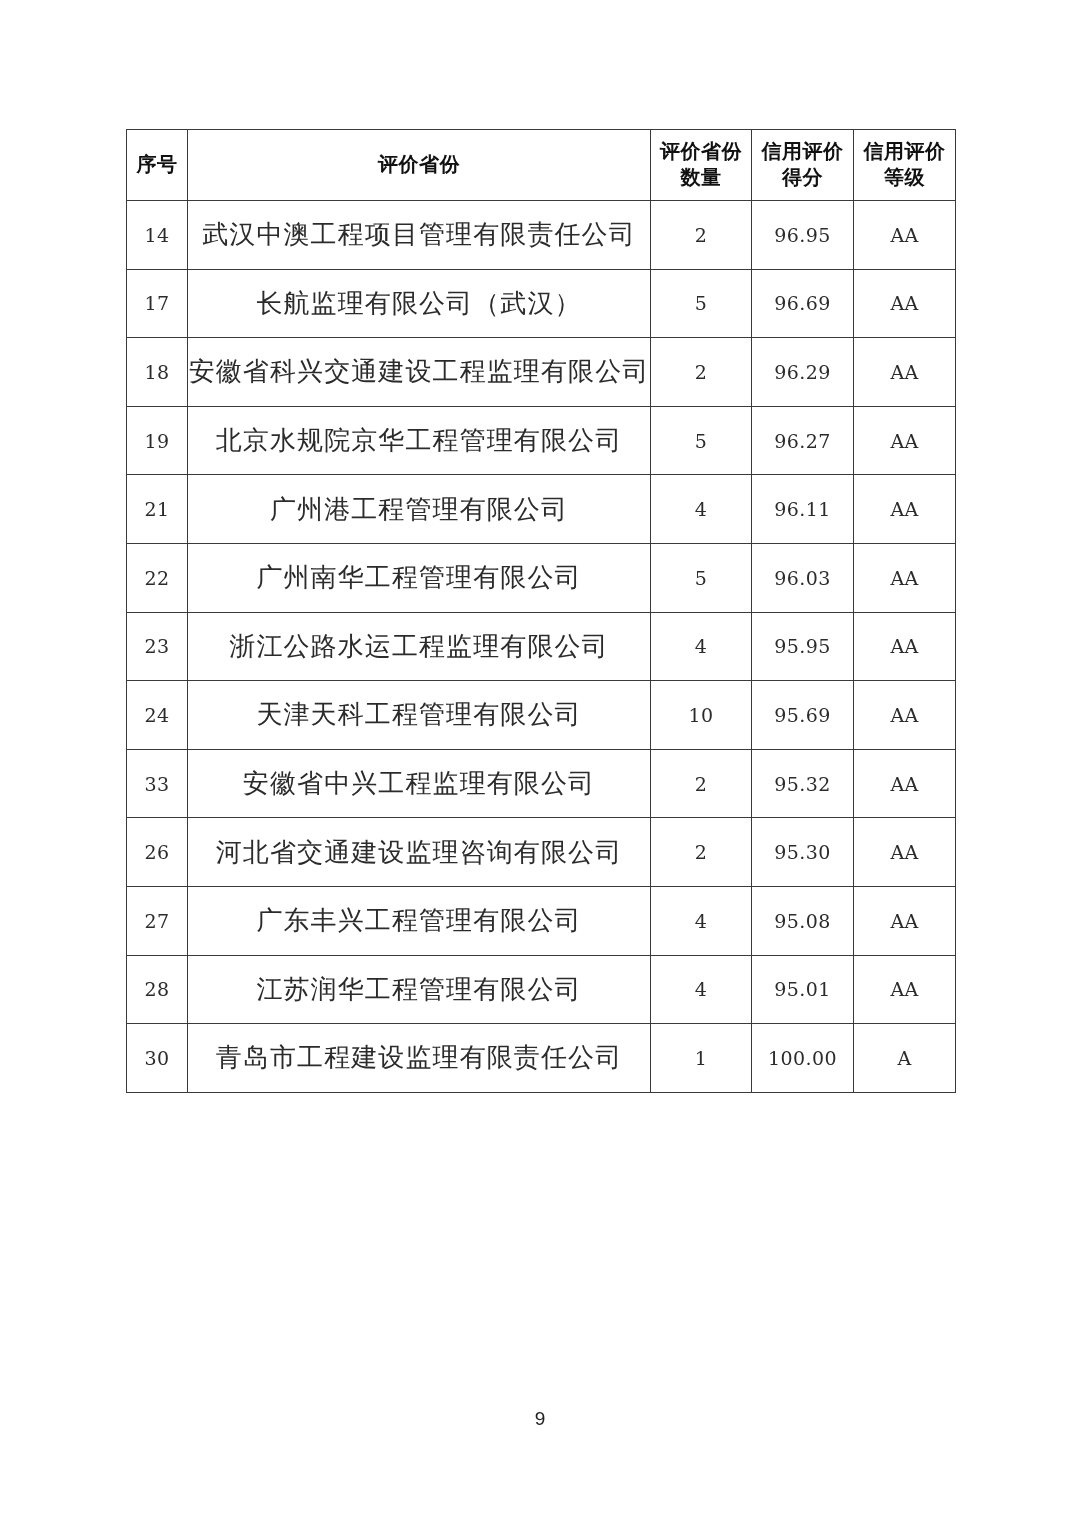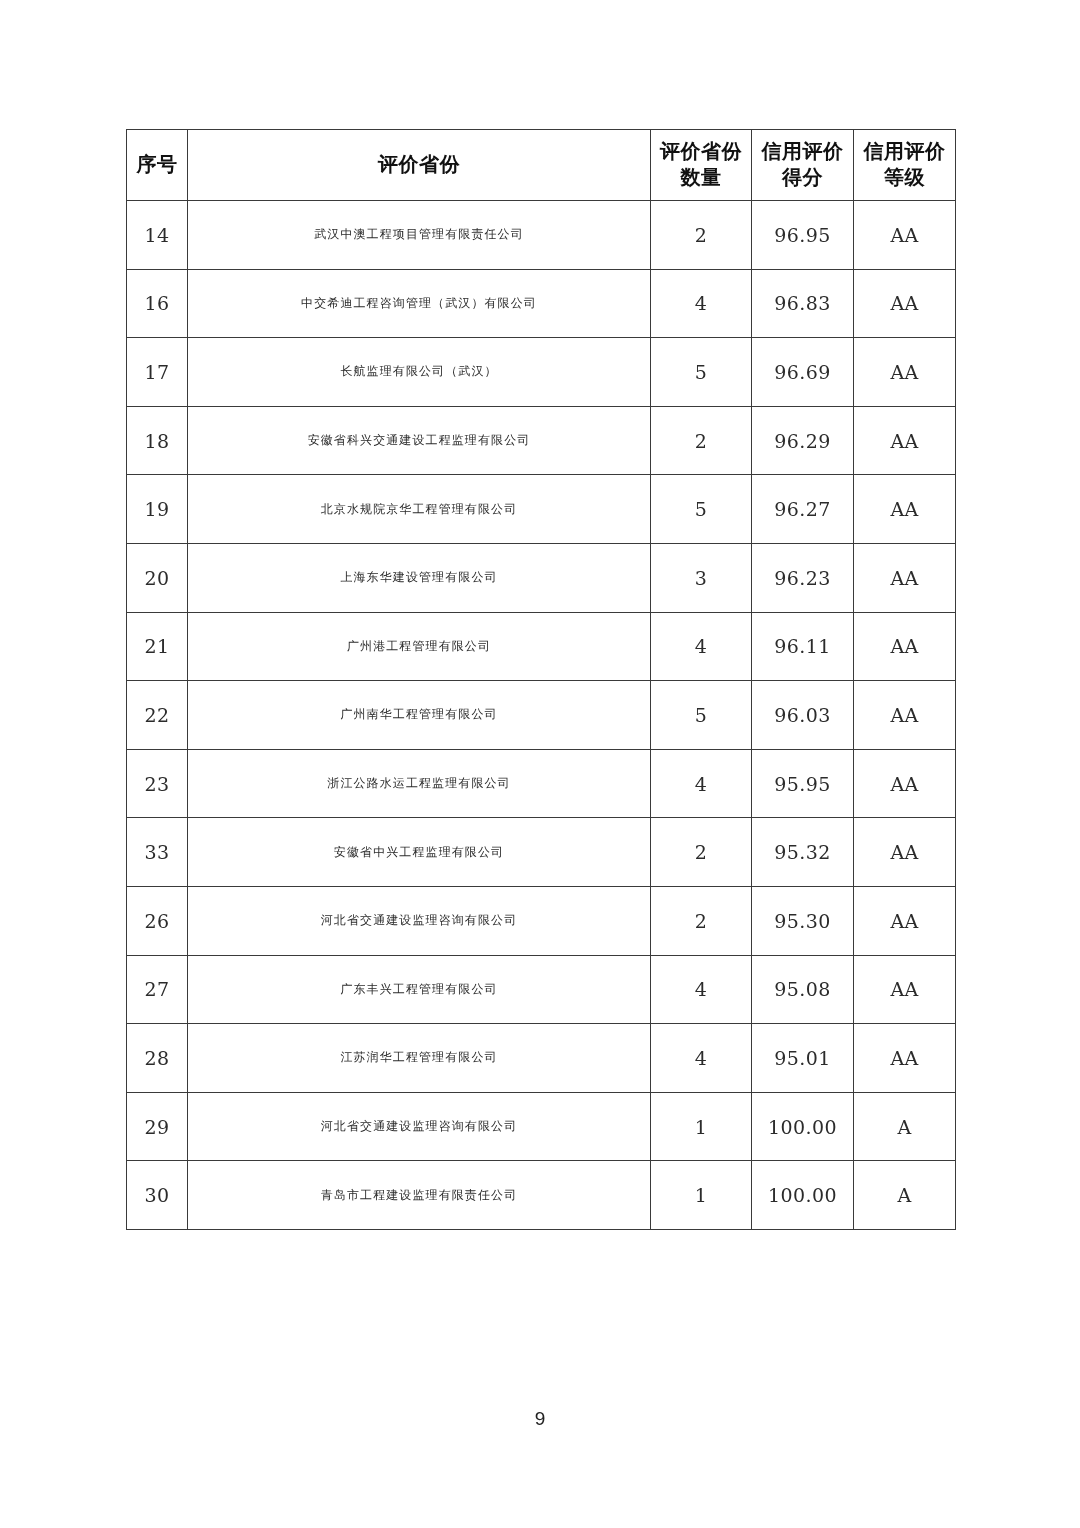--- a/index.html
+++ b/index.html
@@ -74,21 +74,21 @@
     color: #2b2b2b;
     font-family: "DejaVu Serif", "Liberation Serif", serif;
   }
 
   tbody td.idx {
     font-size: 19px;
     letter-spacing: 0.5px;
     margin-left: 32px;
   }
   tbody td.name {
-    font-size: 12px;
+    font-size: 26px;
     letter-spacing: 1.1px;
   }
   tbody td.prov,
   tbody td.score,
   tbody td.grade {
     font-size: 19px;
     letter-spacing: 0.4px;
   }
 
   .page-number {
@@ -140,27 +140,20 @@
       </thead>
       <tbody id="table-body">
           <tr>
             <td class="idx">14</td>
             <td class="name">武汉中澳工程项目管理有限责任公司</td>
             <td class="prov">2</td>
             <td class="score">96.95</td>
             <td class="grade">AA</td>
           </tr>
           <tr>
-            <td class="idx">16</td>
-            <td class="name">中交希迪工程咨询管理（武汉）有限公司</td>
-            <td class="prov">4</td>
-            <td class="score">96.83</td>
-            <td class="grade">AA</td>
-          </tr>
-          <tr>
             <td class="idx">17</td>
             <td class="name">长航监理有限公司（武汉）</td>
             <td class="prov">5</td>
             <td class="score">96.69</td>
             <td class="grade">AA</td>
           </tr>
           <tr>
             <td class="idx">18</td>
             <td class="name">安徽省科兴交通建设工程监理有限公司</td>
             <td class="prov">2</td>
@@ -168,27 +161,20 @@
             <td class="grade">AA</td>
           </tr>
           <tr>
             <td class="idx">19</td>
             <td class="name">北京水规院京华工程管理有限公司</td>
             <td class="prov">5</td>
             <td class="score">96.27</td>
             <td class="grade">AA</td>
           </tr>
           <tr>
-            <td class="idx">20</td>
-            <td class="name">上海东华建设管理有限公司</td>
-            <td class="prov">3</td>
-            <td class="score">96.23</td>
-            <td class="grade">AA</td>
-          </tr>
-          <tr>
             <td class="idx">21</td>
             <td class="name">广州港工程管理有限公司</td>
             <td class="prov">4</td>
             <td class="score">96.11</td>
             <td class="grade">AA</td>
           </tr>
           <tr>
             <td class="idx">22</td>
             <td class="name">广州南华工程管理有限公司</td>
             <td class="prov">5</td>
@@ -196,20 +182,27 @@
             <td class="grade">AA</td>
           </tr>
           <tr>
             <td class="idx">23</td>
             <td class="name">浙江公路水运工程监理有限公司</td>
             <td class="prov">4</td>
             <td class="score">95.95</td>
             <td class="grade">AA</td>
           </tr>
           <tr>
+            <td class="idx">24</td>
+            <td class="name">天津天科工程管理有限公司</td>
+            <td class="prov">10</td>
+            <td class="score">95.69</td>
+            <td class="grade">AA</td>
+          </tr>
+          <tr>
             <td class="idx">33</td>
             <td class="name">安徽省中兴工程监理有限公司</td>
             <td class="prov">2</td>
             <td class="score">95.32</td>
             <td class="grade">AA</td>
           </tr>
           <tr>
             <td class="idx">26</td>
             <td class="name">河北省交通建设监理咨询有限公司</td>
             <td class="prov">2</td>
@@ -222,27 +215,20 @@
             <td class="prov">4</td>
             <td class="score">95.08</td>
             <td class="grade">AA</td>
           </tr>
           <tr>
             <td class="idx">28</td>
             <td class="name">江苏润华工程管理有限公司</td>
             <td class="prov">4</td>
             <td class="score">95.01</td>
             <td class="grade">AA</td>
-          </tr>
-          <tr>
-            <td class="idx">29</td>
-            <td class="name">河北省交通建设监理咨询有限公司</td>
-            <td class="prov">1</td>
-            <td class="score">100.00</td>
-            <td class="grade">A</td>
           </tr>
           <tr>
             <td class="idx">30</td>
             <td class="name">青岛市工程建设监理有限责任公司</td>
             <td class="prov">1</td>
             <td class="score">100.00</td>
             <td class="grade">A</td>
           </tr>
         </tbody>
     </table>

